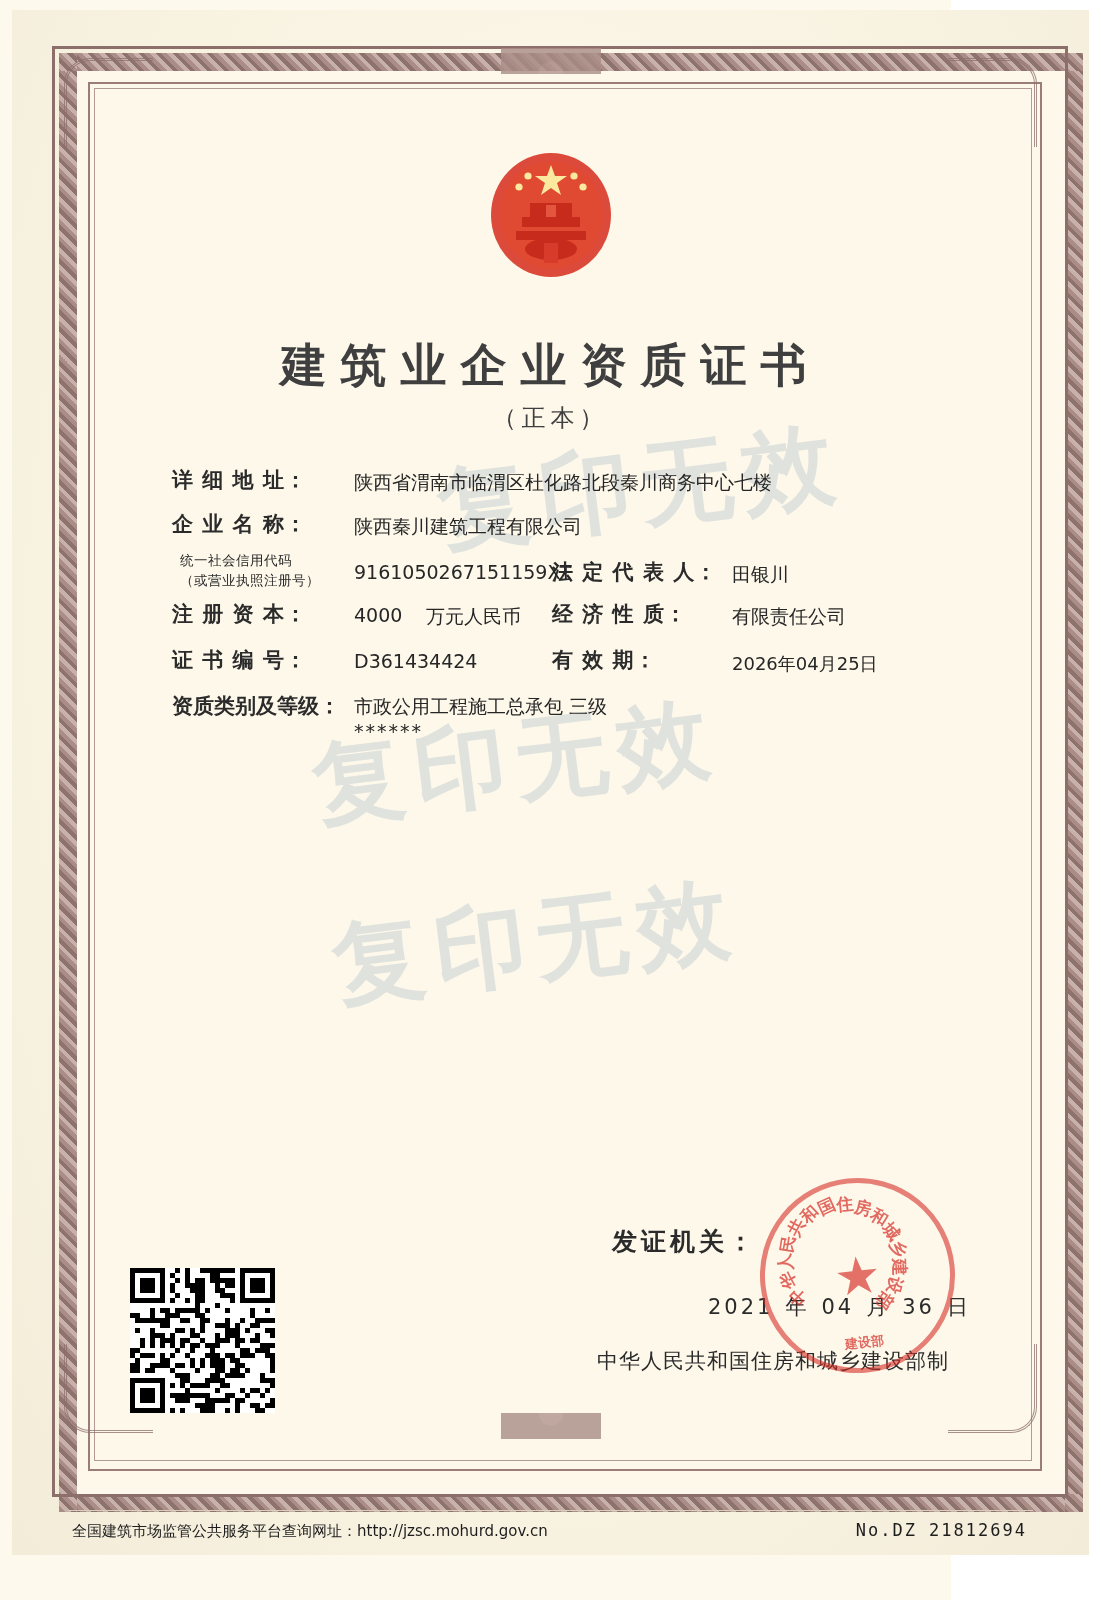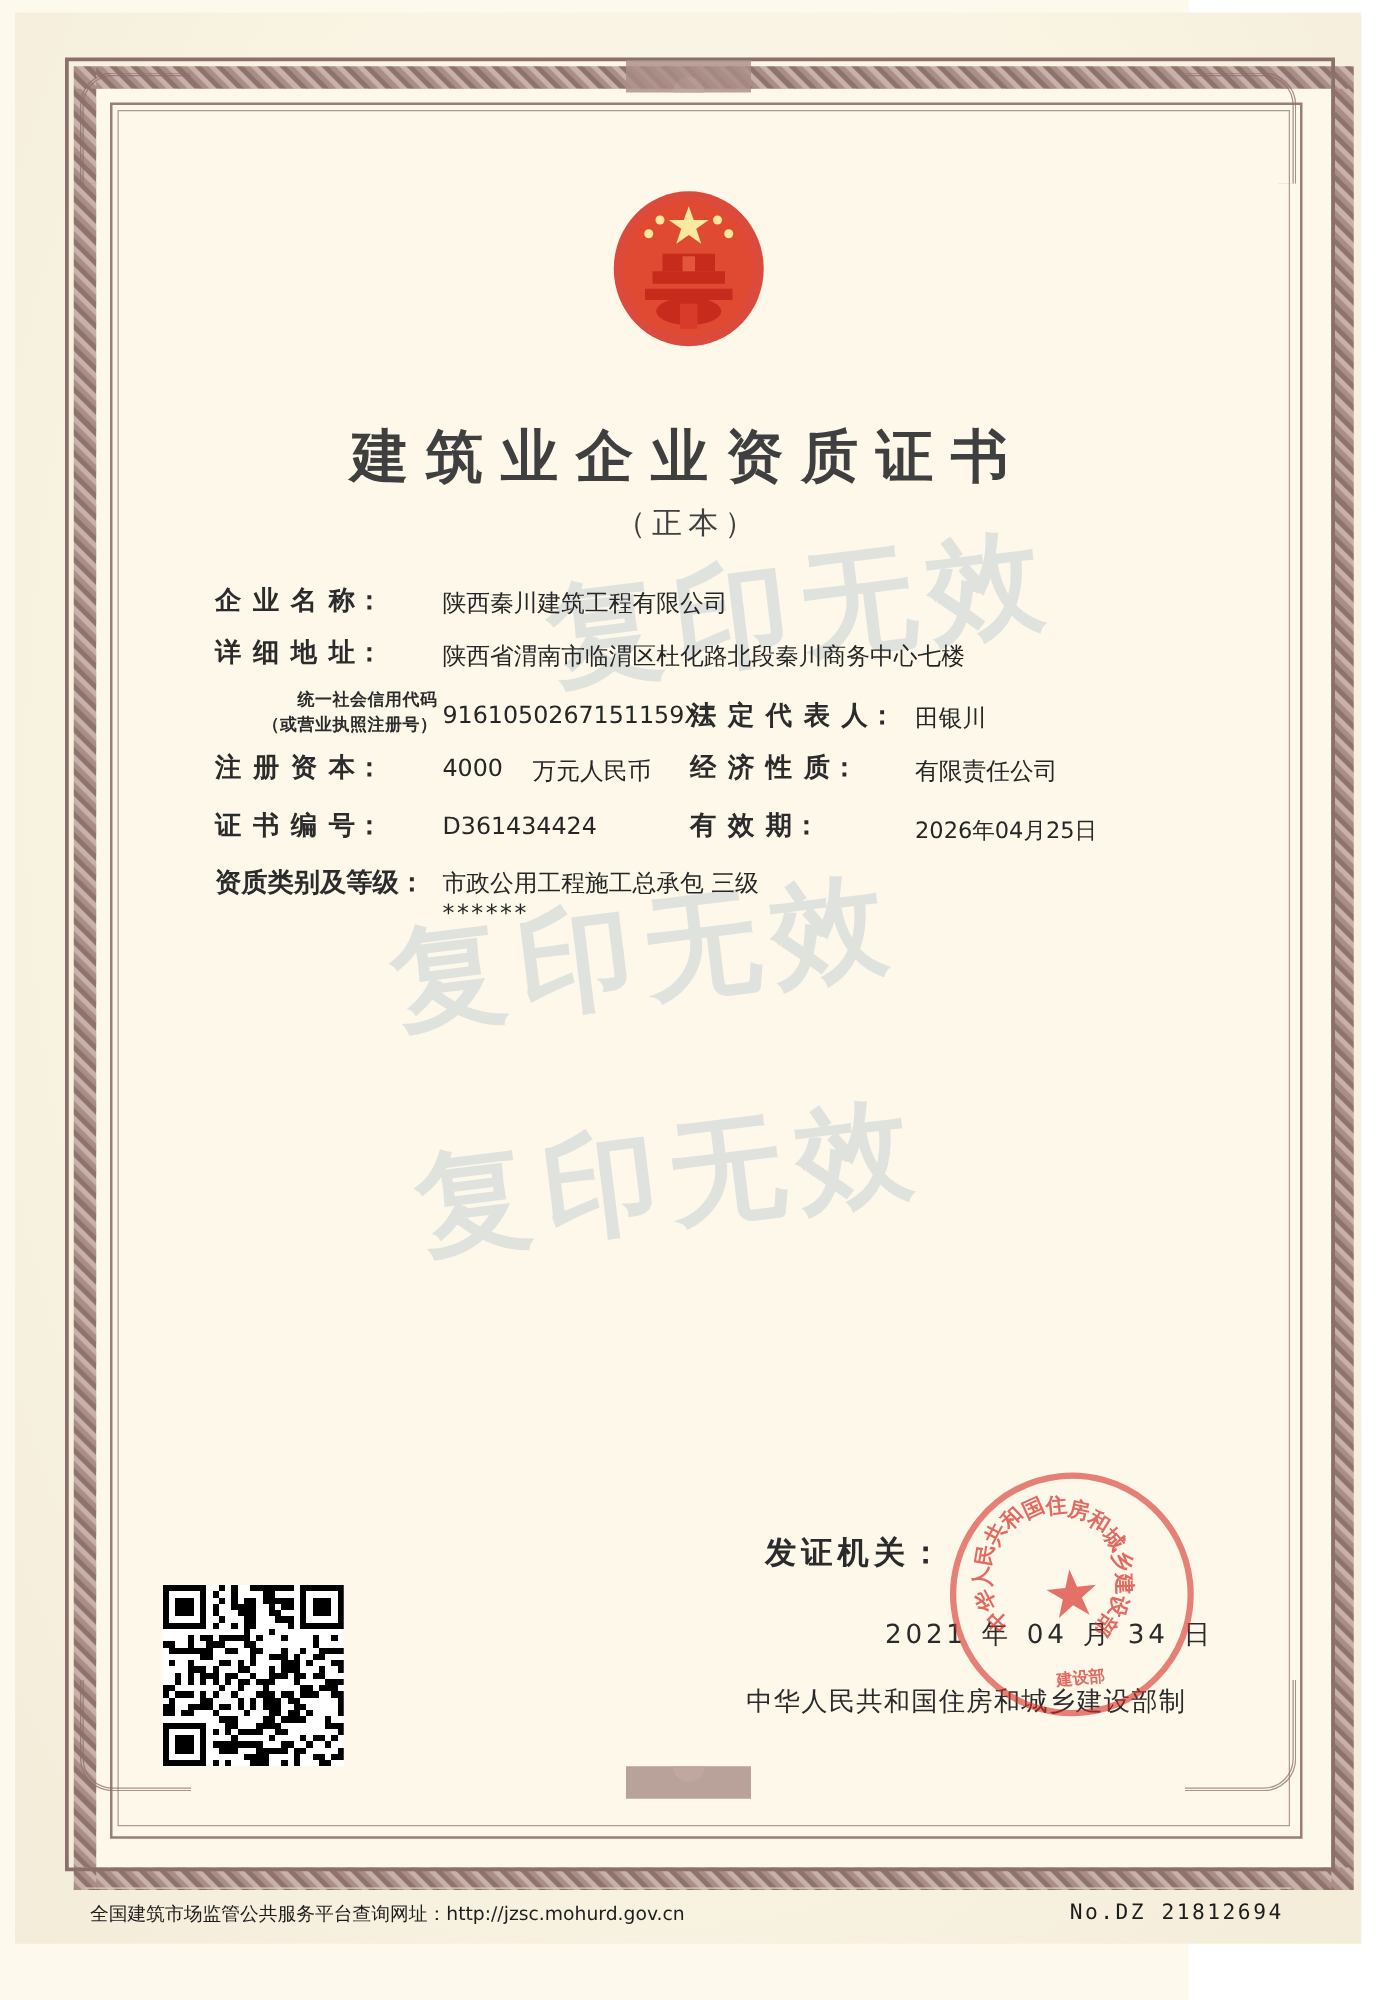--- a/index.html
+++ b/index.html
@@ -105,22 +105,22 @@
     position:absolute;
     font-size:21px;font-weight:700;letter-spacing:1px;
     color:#2b2b2b;
     white-space:nowrap;
   }
   .val{
     position:absolute;
     font-size:19px;color:#262626;white-space:nowrap;
   }
   .small-lbl{
-    position:absolute;font-size:13.5px;font-weight:700;line-height:17px;
-    letter-spacing:.5px;color:#2b2b2b;white-space:nowrap;text-align:right;
+    position:absolute;font-size:13.5px;font-weight:400;line-height:17px;
+    letter-spacing:.5px;color:#2b2b2b;white-space:nowrap;text-align:left;
   }
   
   .wm{
     position:absolute;
     font-size:92px;font-weight:700;letter-spacing:10px;
     color:#b9c6cf;opacity:.42;white-space:nowrap;
     font-family:"DejaVu Sans","Liberation Sans",sans-serif;
   }
   .wm1{left:425px;top:415px;transform:rotate(-7deg);}
   .wm2{left:300px;top:690px;transform:rotate(-7deg);}
@@ -293,28 +293,28 @@
 
     <div class="title">建筑业企业资质证书</div>
     <div class="subtitle">（正本）</div>
 
     <div class="wm wm1">复印无效</div>
     <div class="wm wm2">复印无效</div>
     <div class="wm wm3">复印无效</div>
 
     <div class="fields">
 
+      <div class="row" style="height:44px;">
+        <div class="lbl" style="left:0;top:0;">详 细 地 址：</div>
+        <div class="val" style="left:182px;top:4px;">陕西省渭南市临渭区杜化路北段秦川商务中心七楼</div>
+      </div>
+
       <div class="row" style="height:42px;">
         <div class="lbl" style="left:0;top:0;">企 业 名 称：</div>
         <div class="val" style="left:182px;top:4px;">陕西秦川建筑工程有限公司</div>
-      </div>
-
-      <div class="row" style="height:44px;">
-        <div class="lbl" style="left:0;top:0;">详 细 地 址：</div>
-        <div class="val" style="left:182px;top:4px;">陕西省渭南市临渭区杜化路北段秦川商务中心七楼</div>
       </div>
 
       <div class="row" style="height:48px;">
         <div class="small-lbl" style="left:8px;top:0;width:170px;">统一社会信用代码</div>
         <div class="small-lbl" style="left:8px;top:20px;width:170px;">（或营业执照注册号）</div>
         <div class="val" style="left:182px;top:9px;">9161050267151159XT</div>
         <div class="lbl" style="left:380px;top:6px;">法 定 代 表 人：</div>
         <div class="val" style="left:560px;top:10px;">田银川</div>
       </div>
 
@@ -337,21 +337,21 @@
         <div class="lbl" style="left:0;top:0;letter-spacing:0;">资质类别及等级：</div>
         <div class="val" style="left:182px;top:2px;">市政公用工程施工总承包 三级</div>
         <div class="val" style="left:182px;top:28px;letter-spacing:2px;">******</div>
       </div>
 
     </div>
 
     <div class="issuer">发证机关：</div>
 
     <div class="issue-date">
-      <span>2021</span><span>年</span><span>04</span><span>月</span><span>34</span><span>日</span>
+      <span>2021</span><span>年</span><span>04</span><span>月</span><span>36</span><span>日</span>
     </div>
 
     <div class="ministry">中华人民共和国住房和城乡建设部制</div>
 
     <div class="seal">
       <div class="seal-text" id="seal-ring">
           <div class="seal-ch" style="left: 0px; top: 0px; transform: translate(27.2924px, 121.162px) rotate(-130.5deg);">中</div>
           <div class="seal-ch" style="left: 0px; top: 0px; transform: translate(15.8882px, 102.316px) rotate(-111.857deg);">华</div>
           <div class="seal-ch" style="left: 0px; top: 0px; transform: translate(11.107px, 80.8128px) rotate(-93.2143deg);">人</div>
           <div class="seal-ch" style="left: 0px; top: 0px; transform: translate(13.4505px, 58.9095px) rotate(-74.5714deg);">民</div>

